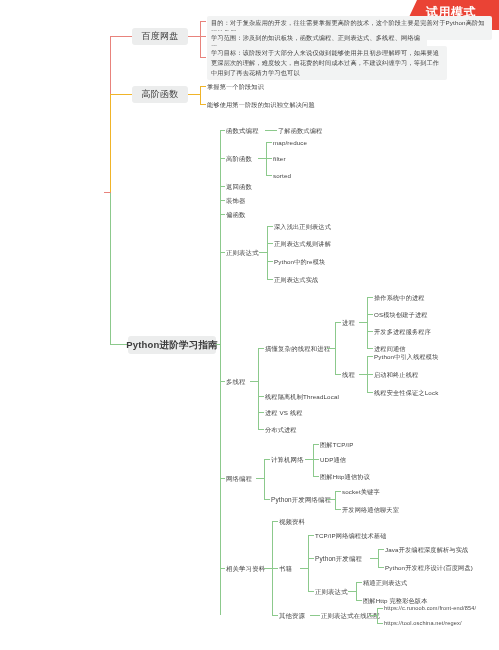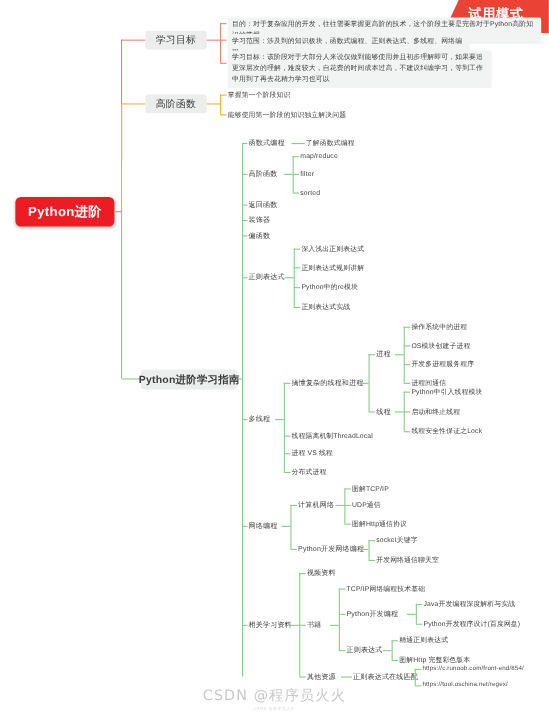--- a/index.html
+++ b/index.html
@@ -101,29 +101,28 @@
 <body>
 
 <div id="stage">
 
   <div class="trial-fold"></div>
   <div class="trial-badge">
     <span class="t1">试用模式</span>
     <span class="t2">xmind.cn</span>
   </div>
 
-  <div class="root-node">Python进阶</div>
 
   <div class="v c-red" style="left:110px; top:36px;  height:110px;"></div>
   <div class="v c-org" style="left:110px; top:94px;  height:98px;"></div>
   <div class="v c-green" style="left:110px; top:192px; height:152px;"></div>
   <div class="h c-red" style="left:104px; top:192px; width:7px;"></div>
 
   <div class="h c-red" style="left:110px; top:36px; width:22px;"></div>
-  <div class="pill" style="left:132px; top:28px; width:56px;">学习目标</div>
+  <div class="pill" style="left:132px; top:28px; width:56px;">百度网盘</div>
 
   <div class="h c-red" style="left:188px; top:36px; width:12px;"></div>
   <div class="v c-red" style="left:200px; top:21px; height:36px;"></div>
   <div class="h c-red" style="left:200px; top:21px; width:6px;"></div>
   <div class="h c-red" style="left:200px; top:36px; width:6px;"></div>
   <div class="h c-red" style="left:200px; top:57px; width:6px;"></div>
 
   <div class="leaf bg" style="left:207px; top:16px; width:285px;">目的：对于复杂应用的开发，往往需要掌握更高阶的技术，这个阶段主要是完善对于Python高阶知识的掌握</div>
   <div class="leaf bg" style="left:207px; top:31px; width:220px;">学习范围：涉及到的知识板块，函数式编程、正则表达式、多线程、网络编程</div>
   <div class="leaf bg" style="left:207px; top:46px; width:240px;">学习目标：该阶段对于大部分人来说仅做到能够使用并且初步理解即可，如果要追更深层次的理解，难度较大，自花费的时间成本过高，不建议纠缠学习，等到工作中用到了再去花精力学习也可以</div>
@@ -285,18 +284,14 @@
 
   <div class="h c-green" style="left:310px; top:615px; width:10px;"></div>
   <div class="leaf mid" style="left:321px; top:612px;">正则表达式在线匹配</div>
   <div class="h c-green" style="left:369px; top:615px; width:8px;"></div>
   <div class="v c-green" style="left:377px; top:608px; height:15px;"></div>
   <div class="h c-green" style="left:377px; top:608px; width:6px;"></div>
   <div class="h c-green" style="left:377px; top:623px; width:6px;"></div>
   <div class="leaf url" style="left:384px; top:605px;">https://c.runoob.com/front-end/854/</div>
   <div class="leaf url" style="left:384px; top:620px;">https://tool.oschina.net/regex/</div>
 
-  <div class="watermark">
-    <span>CSDN @程序员火火</span>
-    <span class="sub">CSDN @程序员火火</span>
-  </div>
 
 </div>
 
 </body></html>

